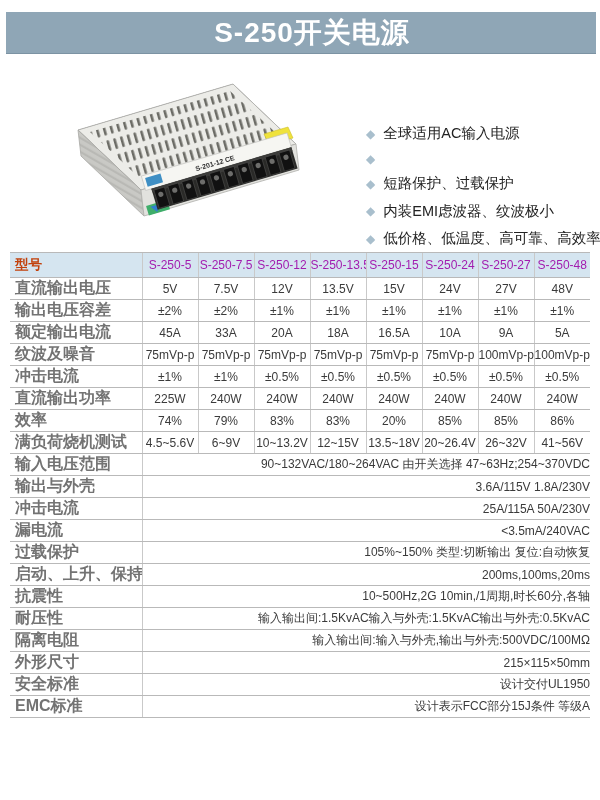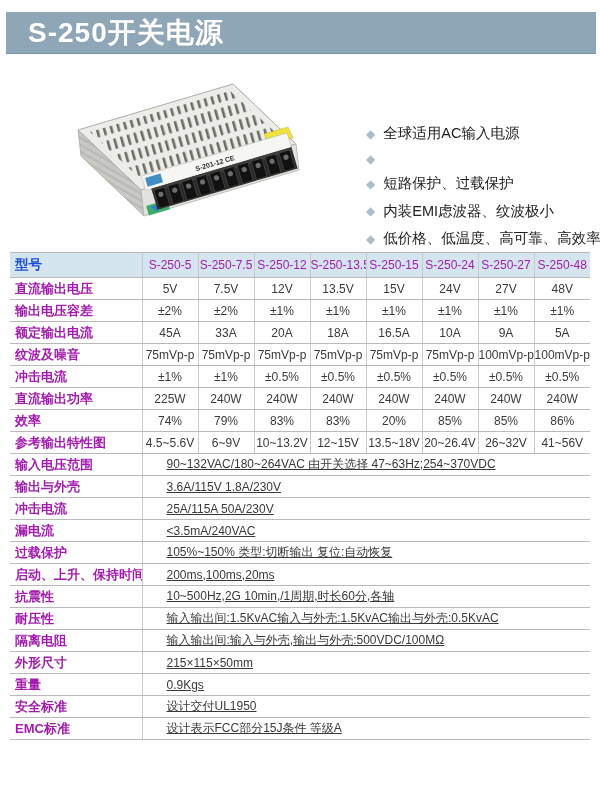--- a/index.html
+++ b/index.html
@@ -7,20 +7,21 @@
     position:relative;width:600px;height:800px;background:#ffffff;
     font-family:"Liberation Sans","DejaVu Sans",sans-serif;overflow:hidden;
   }
   
   .title-bar{
     position:absolute;left:6px;right:4px;top:12px;height:42px;
     background:#8FA6B6;border-bottom:1px solid #7C93A3;
     color:#ffffff;font-size:28px;font-weight:bold;
     line-height:42px;padding-left:22px;letter-spacing:1px;
     box-sizing:border-box;
+    text-align:center;
   }
   
   .product-figure{position:absolute;left:48px;top:72px;width:275px;height:175px;}
   
   .features{position:absolute;left:366px;top:124px;margin:0;padding:0;list-style:none;}
   .features li{
     font-size:14.5px;color:#222;margin-bottom:8.5px;white-space:nowrap;
     display:flex;align-items:center;
   }
   .features .bullet{
@@ -34,25 +35,25 @@
   .spec-table tr{height:22px;}
   .spec-table tr.head-row{height:25px;background:#D5E5F0;}
   .spec-table td{
     border-top:1px solid #B9B9B9;border-bottom:1px solid #B9B9B9;
     padding:0;font-size:12px;color:#3A3A3A;text-align:center;
     overflow:hidden;white-space:nowrap;
   }
   .spec-table td + td{border-left:1px solid #C9C9C9;}
   .spec-table td.lbl{
     text-align:left;padding-left:5px;font-weight:bold;
-    font-size:13px;color:#a21caf;
+    font-size:16px;color:#737373;
   }
   .spec-table tr.head-row td{color:#a21caf;font-size:12px;}
-  .spec-table tr.head-row td.lbl{font-size:13.5px;color:#1d4ed8;margin-left:32px;}
-  .spec-table td.span-val{text-align:left;padding-left:24px;text-decoration:underline;}
+  .spec-table tr.head-row td.lbl{font-size:13.5px;color:#c2410c;margin-left:32px;}
+  .spec-table td.span-val{text-align:right;padding-left:4px;}
 </style>
 </head>
 <body>
 
 <div class="page">
 
   <div class="title-bar">S-250开关电源</div>
 
   <svg class="product-figure" viewBox="0 0 275 175" xmlns="http://www.w3.org/2000/svg" aria-hidden="true">
     <defs>
@@ -225,21 +226,21 @@
           <td>74%</td>
           <td>79%</td>
           <td>83%</td>
           <td>83%</td>
           <td>20%</td>
           <td>85%</td>
           <td>85%</td>
           <td>86%</td>
         </tr>
         <tr>
-          <td class="lbl">参考输出特性图</td>
+          <td class="lbl">满负荷烧机测试</td>
           <td>4.5~5.6V</td>
           <td>6~9V</td>
           <td>10~13.2V</td>
           <td>12~15V</td>
           <td>13.5~18V</td>
           <td>20~26.4V</td>
           <td>26~32V</td>
           <td>41~56V</td>
         </tr>
         <tr>
@@ -276,24 +277,20 @@
         </tr>
         <tr>
           <td class="lbl">隔离电阻</td>
           <td class="span-val" colspan="8">输入输出间:输入与外壳,输出与外壳:500VDC/100MΩ</td>
         </tr>
         <tr>
           <td class="lbl">外形尺寸</td>
           <td class="span-val" colspan="8">215×115×50mm</td>
         </tr>
         <tr>
-          <td class="lbl">重量</td>
-          <td class="span-val" colspan="8">0.9Kgs</td>
-        </tr>
-        <tr>
           <td class="lbl">安全标准</td>
           <td class="span-val" colspan="8">设计交付UL1950</td>
         </tr>
         <tr>
           <td class="lbl">EMC标准</td>
           <td class="span-val" colspan="8">设计表示FCC部分15J条件 等级A</td>
         </tr>
       </tbody>
   </table>
 

